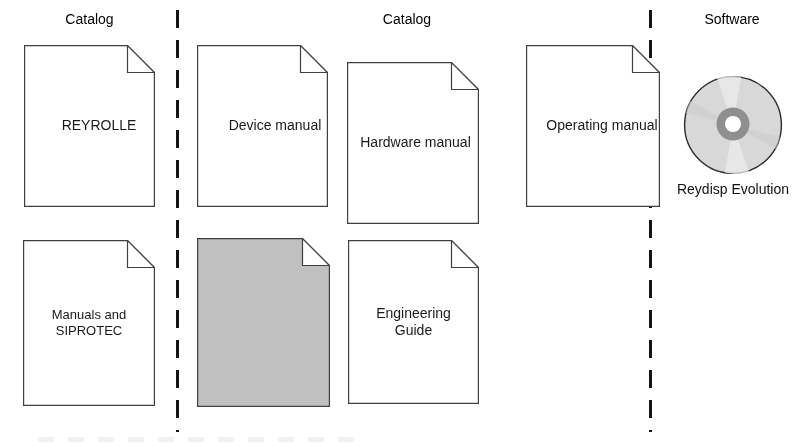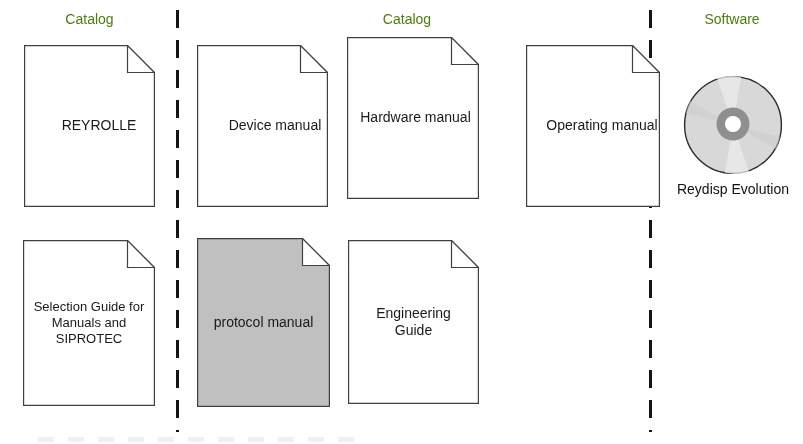--- a/index.html
+++ b/index.html
@@ -5,21 +5,21 @@
   html,body{margin:0;padding:0;background:#ffffff;}
   body{
     position:relative;
     width:803px;height:444px;
     font-family:"Liberation Sans", sans-serif;
     color:#1a1a1a;
     overflow:hidden;
   }
   .section-header{
     position:absolute;top:10px;height:18px;
-    font-size:14px;line-height:18px;text-align:center;color:#4d7c0f;
+    font-size:14px;line-height:18px;text-align:center;color:#000000;
   }
   .divider{
     position:absolute;top:10px;width:3px;height:422px;
     background:repeating-linear-gradient(180deg,#141414 0 18px,transparent 18px 30px);
   }
   .doc{position:absolute;}
   .doc svg{position:absolute;left:0;top:0;display:block;}
   .doc .page{stroke:#404040;stroke-width:1.2;}
   .doc .flap{fill:#ffffff;stroke:#404040;stroke-width:1.2;}
   .doc .label{
@@ -62,21 +62,21 @@
 <div class="doc" style="left:197px;top:45px;width:156px;height:162px;">
   <svg width="131" height="162" viewBox="0 0 131 162">
     <path class="page" d="M0.6,0.6 L103.5,0.6 L130.4,27.5 L130.4,161.4 L0.6,161.4 Z" fill="#ffffff"></path>
     <path class="flap" d="M103.5,0.6 L103.5,27.5 L130.4,27.5 Z"></path>
   </svg>
   <div class="label">
     <span>Device manual</span>
   </div>
 </div>
 
-<div class="doc" style="left:347px;top:37px;width:137px;height:162px;text-decoration:underline;">
+<div class="doc" style="left:347px;top:62px;width:137px;height:162px;text-decoration:underline;">
   <svg width="132" height="162" viewBox="0 0 132 162">
     <path class="page" d="M0.6,0.6 L104.5,0.6 L131.4,27.5 L131.4,161.4 L0.6,161.4 Z" fill="#ffffff"></path>
     <path class="flap" d="M104.5,0.6 L104.5,27.5 L131.4,27.5 Z"></path>
   </svg>
   <div class="label">
     <span>Hardware manual</span>
   </div>
 </div>
 
 <div class="doc" style="left:526px;top:45px;width:152px;height:162px;">
@@ -88,33 +88,31 @@
     <span>Operating manual</span>
   </div>
 </div>
 
 <div class="doc small-text" style="left:23px;top:240px;width:132px;height:166px;">
   <svg width="132" height="166" viewBox="0 0 132 166">
     <path class="page" d="M0.6,0.6 L104.5,0.6 L131.4,27.5 L131.4,165.4 L0.6,165.4 Z" fill="#ffffff"></path>
     <path class="flap" d="M104.5,0.6 L104.5,27.5 L131.4,27.5 Z"></path>
   </svg>
   <div class="label">
-    <span>Selection Guide for</span>
     <span>Manuals and</span>
     <span>SIPROTEC</span>
   </div>
 </div>
 
 <div class="doc" style="left:197px;top:238px;width:133px;height:169px;">
   <svg width="133" height="169" viewBox="0 0 133 169">
     <path class="page" d="M0.6,0.6 L105.5,0.6 L132.4,27.5 L132.4,168.4 L0.6,168.4 Z" fill="#c0c0c0"></path>
     <path class="flap" d="M105.5,0.6 L105.5,27.5 L132.4,27.5 Z"></path>
   </svg>
   <div class="label">
-    <span>protocol manual</span>
   </div>
 </div>
 
 <div class="doc" style="left:348px;top:240px;width:131px;height:164px;">
   <svg width="131" height="164" viewBox="0 0 131 164">
     <path class="page" d="M0.6,0.6 L103.5,0.6 L130.4,27.5 L130.4,163.4 L0.6,163.4 Z" fill="#ffffff"></path>
     <path class="flap" d="M103.5,0.6 L103.5,27.5 L130.4,27.5 Z"></path>
   </svg>
   <div class="label">
     <span>Engineering</span>

